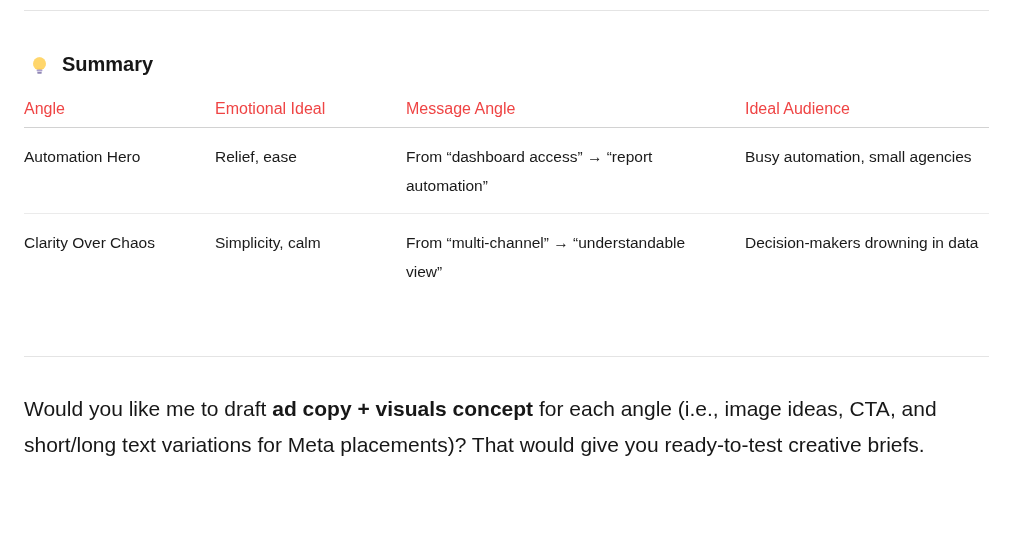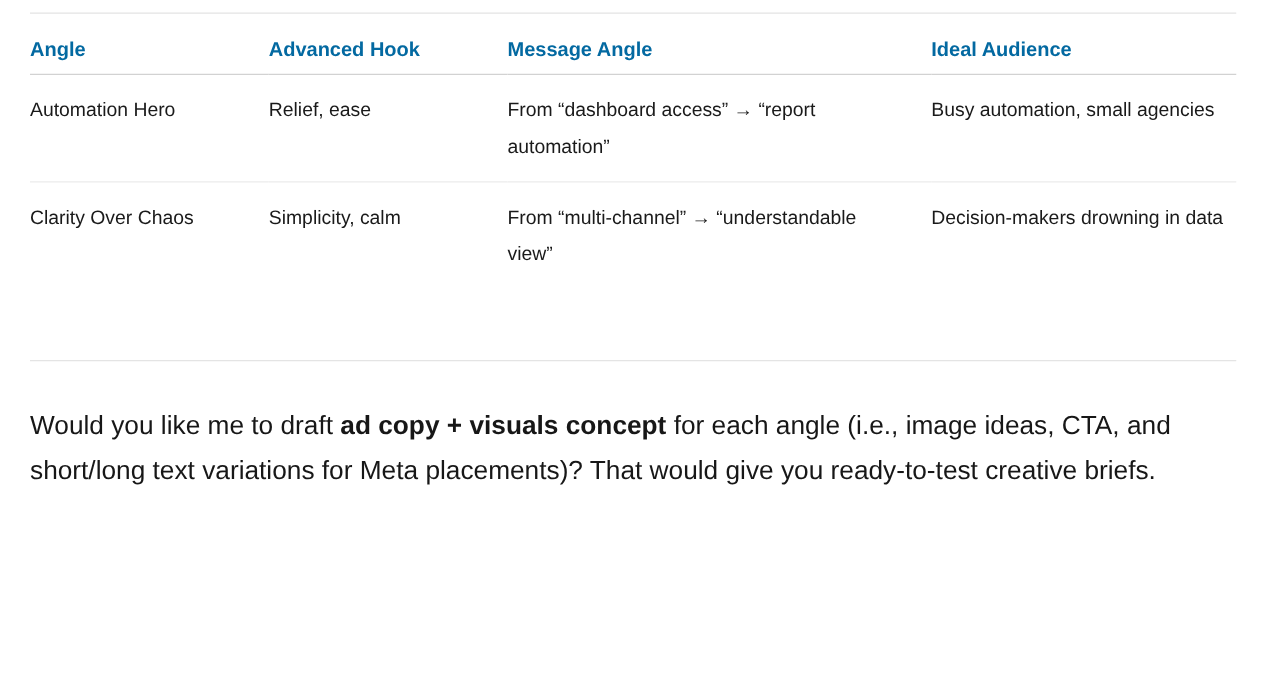--- a/index.html
+++ b/index.html
@@ -40,23 +40,23 @@
     table-layout: fixed;
     width: 965px;
   }
   col.c-angle     { width: 191px; }
   col.c-hook      { width: 191px; }
   col.c-shift     { width: 339px; }
   col.c-audience  { width: 244px; }
   table.summary-table th {
     text-align: left;
     font-size: 16px;
-    font-weight: 700;
+    font-weight: 400;
     line-height: 20px;
-    color: #0369a1;
+    color: #ef4444;
     padding: 14px 24px 8px 0;
     border-bottom: 1px solid #d2d2d2;
     vertical-align: bottom;
   }
   table.summary-table td {
     font-size: 15.5px;
     line-height: 29px;
     color: #1a1a1a;
     padding: 14px 28px 13px 0;
     border-bottom: 1px solid #ebebeb;
@@ -75,32 +75,43 @@
   }
   .closing b { font-weight: 700; }
 </style>
 </head>
 <body>
 
 <div class="content">
 
   <hr class="divider divider-top">
 
+  <div class="section-heading">
+    <span class="emoji">
+      <svg viewBox="0 0 20 21" width="19" height="20" aria-hidden="true">
+        <circle cx="10" cy="8.1" r="6.7" fill="#FFCF55"></circle>
+        <path d="M10 1.4 a6.7 6.7 0 0 0 -4.6 11.6 l 9.2 0 a6.7 6.7 0 0 0 -4.6 -11.6 z" fill="#FFDD7F" opacity="0.55"></path>
+        <rect x="6.9" y="14.1" width="6.2" height="2.2" rx="1.1" fill="#ABA0CE"></rect>
+        <rect x="7.5" y="16.7" width="5" height="2" rx="1" fill="#8F86B4"></rect>
+      </svg>
+    </span>
+    <span>Summary</span>
+  </div>
 
   <table class="summary-table">
     <colgroup>
       <col class="c-angle">
         <col class="c-hook">
         <col class="c-shift">
         <col class="c-audience">
     </colgroup>
     <thead>
       <tr>
         <th>Angle</th>
-        <th>Advanced Hook</th>
+        <th>Emotional Ideal</th>
         <th>Message Angle</th>
         <th>Ideal Audience</th>
       </tr>
     </thead>
     <tbody>
         <tr>
           <td>Automation Hero</td>
           <td>Relief, ease</td>
           <td>From “dashboard access” → “report automation”</td>
           <td>Busy automation, small agencies</td>

